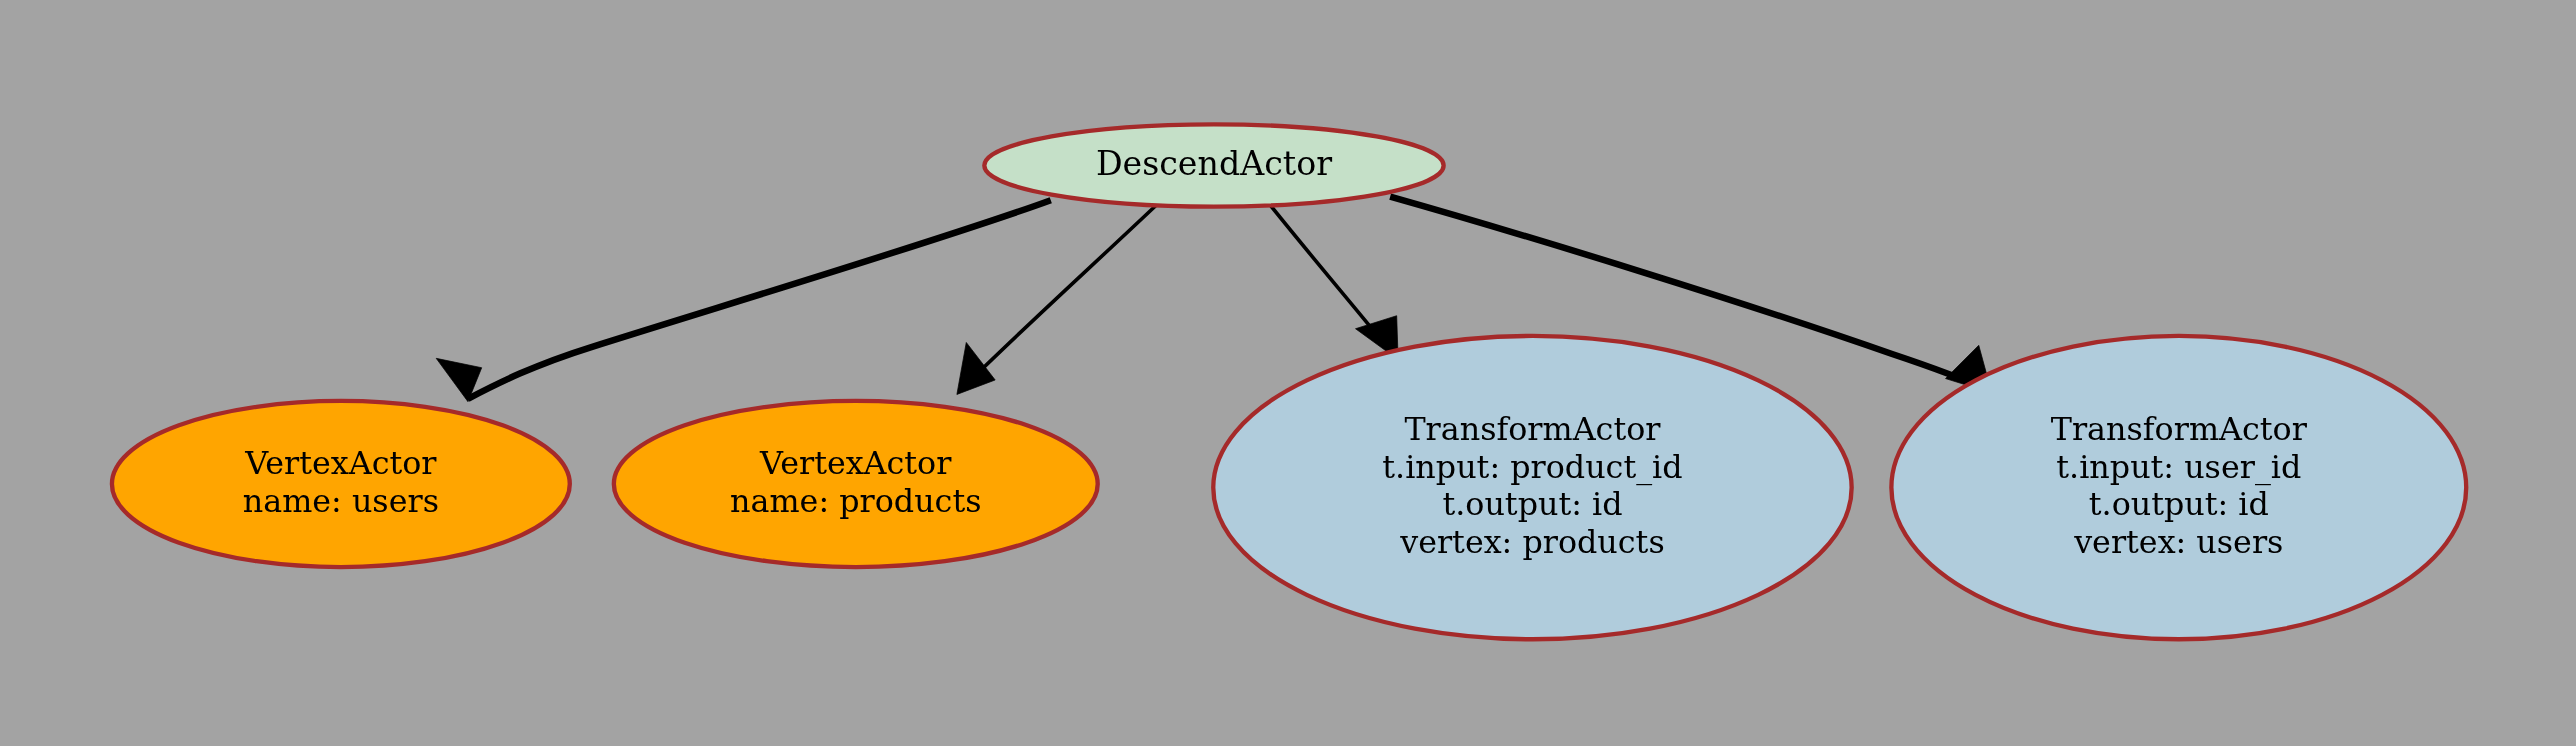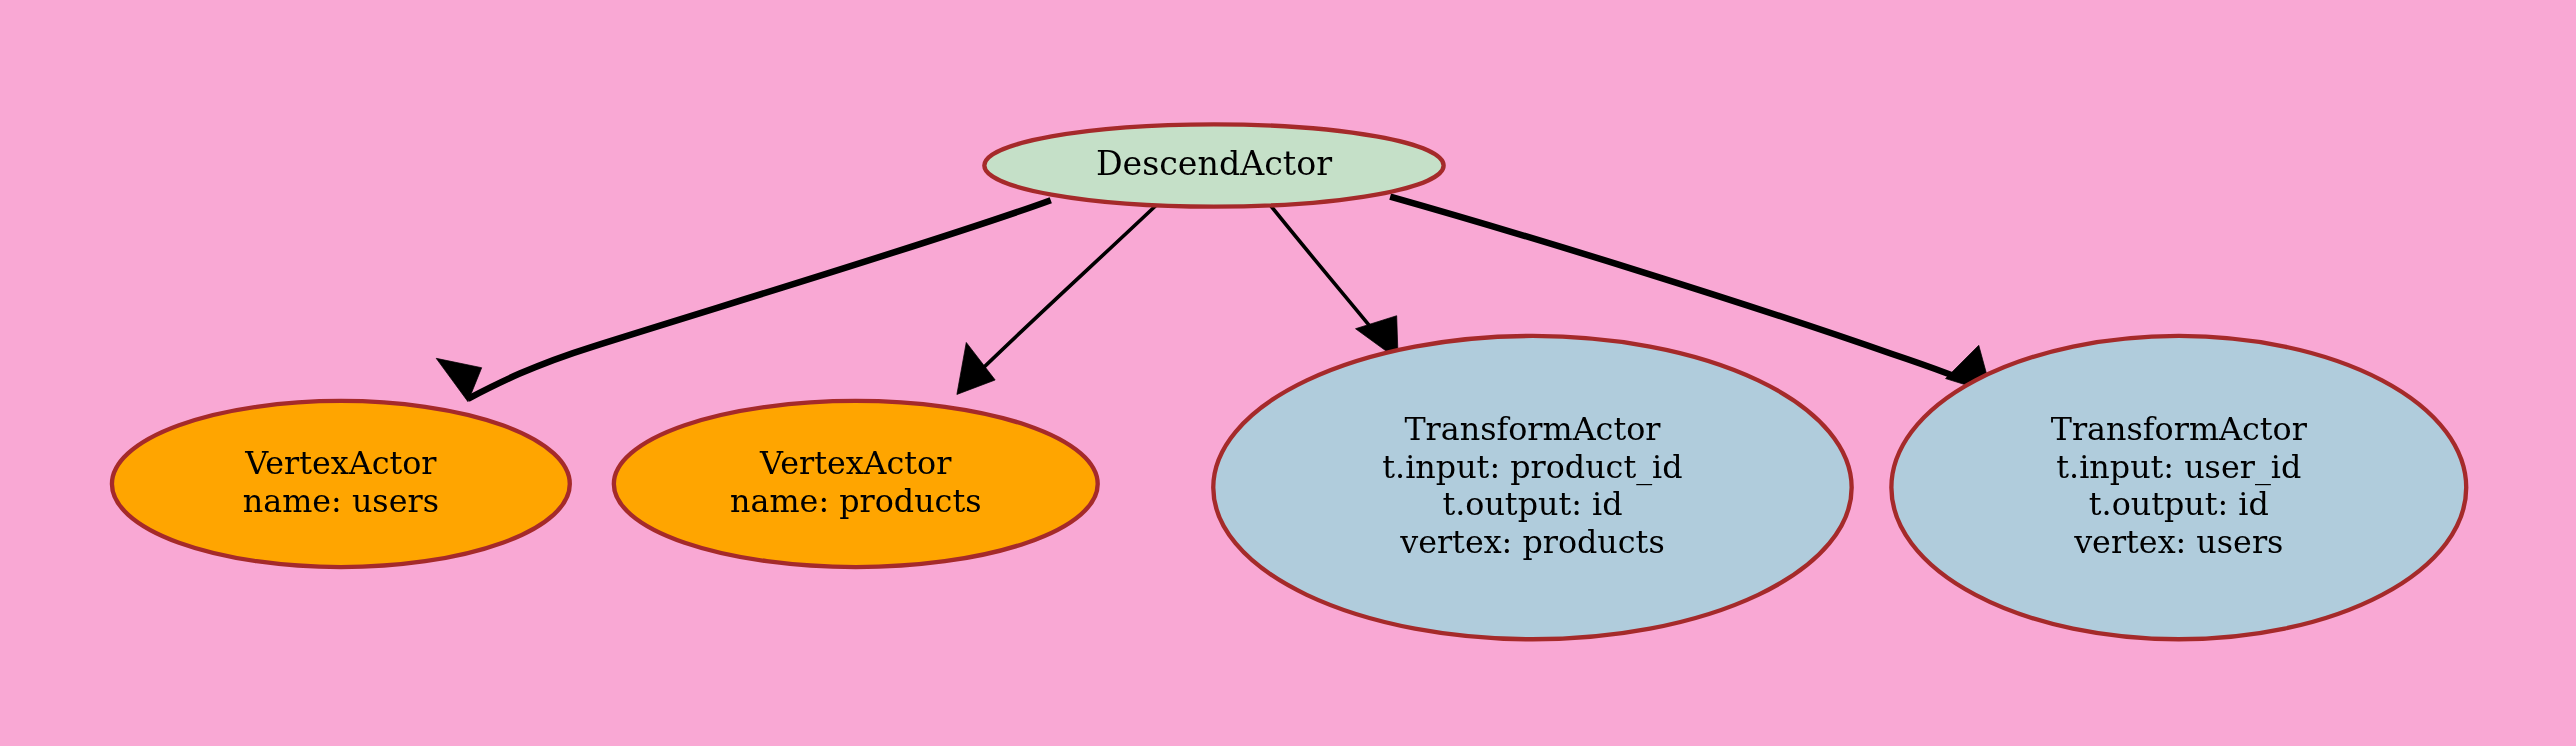--- a/index.html
+++ b/index.html
@@ -8,21 +8,21 @@
     padding: 0;
     background: #ffffff;
   }
   body {
     font-family: "DejaVu Serif", "Liberation Serif", serif;
   }
   #canvas-wrap {
     position: relative;
     width: 2576px;
     height: 747px;
-    background: #f9a8d4;
+    background: #a3a3a3;
     overflow: hidden;
   }
   svg#graph {
     position: absolute;
     top: 0;
     left: 0;
     width: 2576px;
     height: 747px;
     display: block;
   }

